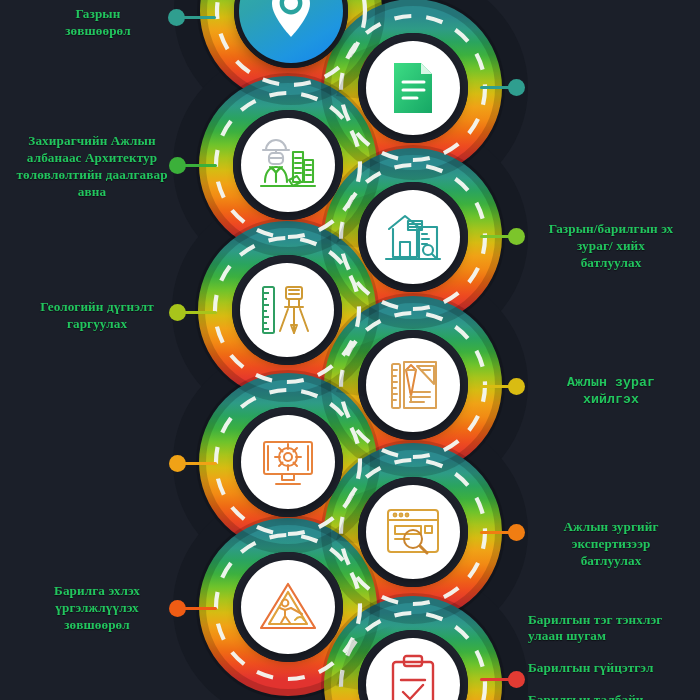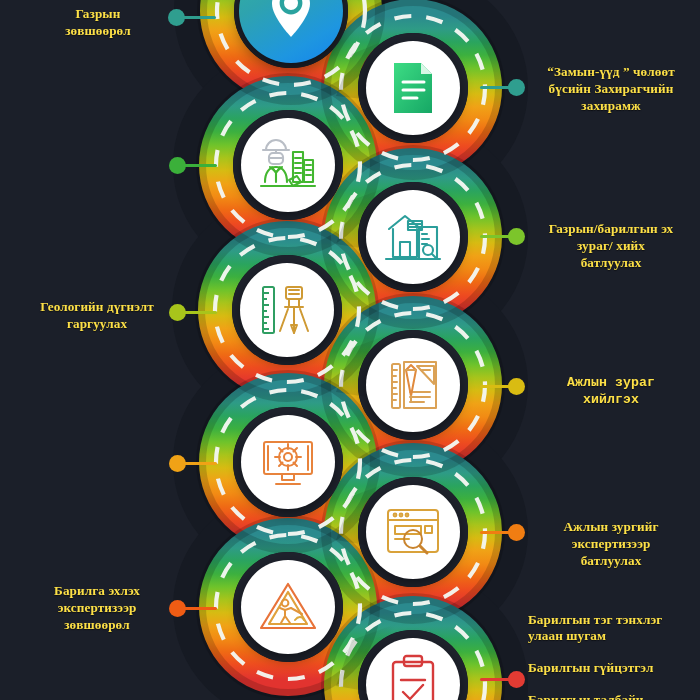--- a/index.html
+++ b/index.html
@@ -7,21 +7,21 @@
     width:700px;height:700px;
     background:#1b1f29;
     font-family:"Liberation Serif","DejaVu Serif",serif;
     overflow:hidden;position:relative;
   }
   #stage{position:absolute;inset:0;width:700px;height:700px;}
   svg.road{position:absolute;left:0;top:0;width:700px;height:700px;}
 
   .label{
     position:absolute;
-    color:#fde047;
+    color:#22c55e;
     font-weight:bold;
     font-size:13.2px;
     line-height:1.28;
     letter-spacing:.1px;
     text-shadow:0 1px 1px rgba(0,0,0,.55);
     white-space:pre-line;
   }
   .label.left{text-align:center;right:auto;}
   .label.right{text-align:center;}
 
@@ -354,40 +354,41 @@
         <path d="M16 38l7 7 13-14"></path>
       </g>
     </svg>
   </div>
 
   <div class="label left" style="left:28px;top:6px;width:140px;">Газрын
 зөвшөөрөл</div>
   <div class="stem" style="left:180px;top:16px;width:36px;background:#2f9e8f;"></div>
   <div class="dot" style="left:168px;top:9px;width:17px;height:17px;background:#2f9e8f;"></div>
 
+  <div class="label left" style="left:8px;top:133px;width:168px;">Захирагчийн Ажлын
+албанаас Архитектур
+төлөвлөлтийн даалгавар
+авна</div>
   <div class="stem" style="left:181px;top:164px;width:36px;background:#3bb03a;"></div>
   <div class="dot" style="left:169px;top:157px;width:17px;height:17px;background:#3bb03a;"></div>
 
   <div class="label left" style="left:18px;top:299px;width:158px;">Геологийн дүгнэлт
 гаргуулах</div>
   <div class="stem" style="left:181px;top:311px;width:36px;background:#a8c41b;"></div>
   <div class="dot" style="left:169px;top:304px;width:17px;height:17px;background:#a8c41b;"></div>
 
   <div class="stem" style="left:181px;top:462px;width:36px;background:#f0a216;"></div>
   <div class="dot" style="left:169px;top:455px;width:17px;height:17px;background:#f0a216;"></div>
 
   <div class="label left" style="left:18px;top:583px;width:158px;">Барилга эхлэх
-экспертизээр
+үргэлжлүүлэх
 зөвшөөрөл</div>
   <div class="stem" style="left:181px;top:607px;width:36px;background:#ef5c14;"></div>
   <div class="dot" style="left:169px;top:600px;width:17px;height:17px;background:#ef5c14;"></div>
 
-  <div class="label right" style="left:528px;top:64px;width:166px;">“Замын-үүд ” чөлөөт
-бүсийн Захирагчийн
-захирамж</div>
   <div class="stem" style="left:480px;top:86px;width:36px;background:#2f9e8f;"></div>
   <div class="dot" style="left:508px;top:79px;width:17px;height:17px;background:#2f9e8f;"></div>
 
   <div class="label right" style="left:528px;top:221px;width:166px;">Газрын/барилгын эх
 зураг/ хийх
 батлуулах</div>
   <div class="stem" style="left:480px;top:235px;width:36px;background:#7cc52b;"></div>
   <div class="dot" style="left:508px;top:228px;width:17px;height:17px;background:#7cc52b;"></div>
 
   <div class="label right" style="left:528px;top:375px;width:166px;font-family:Liberation Mono, monospace;">Ажлын зураг

